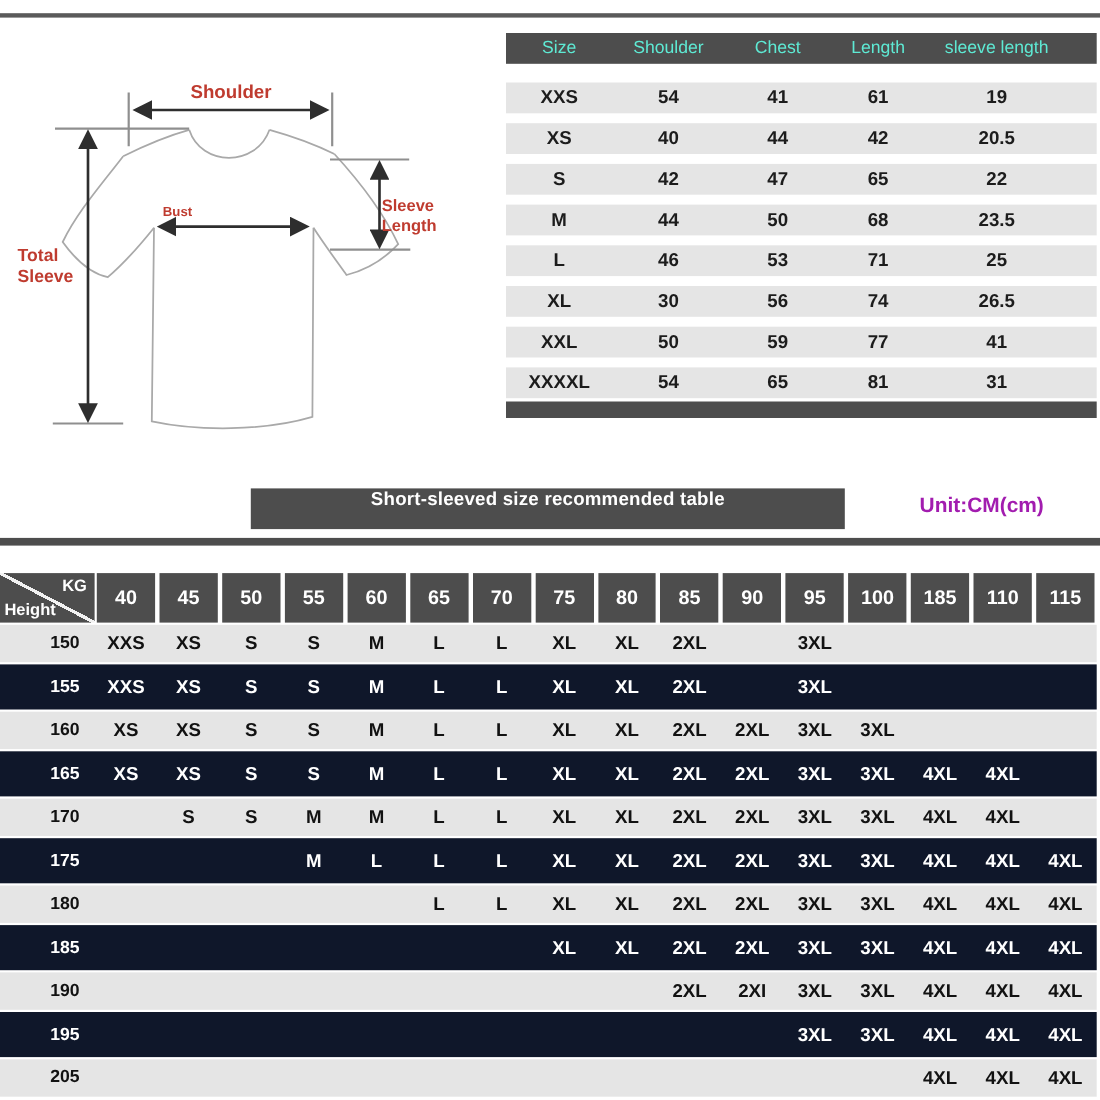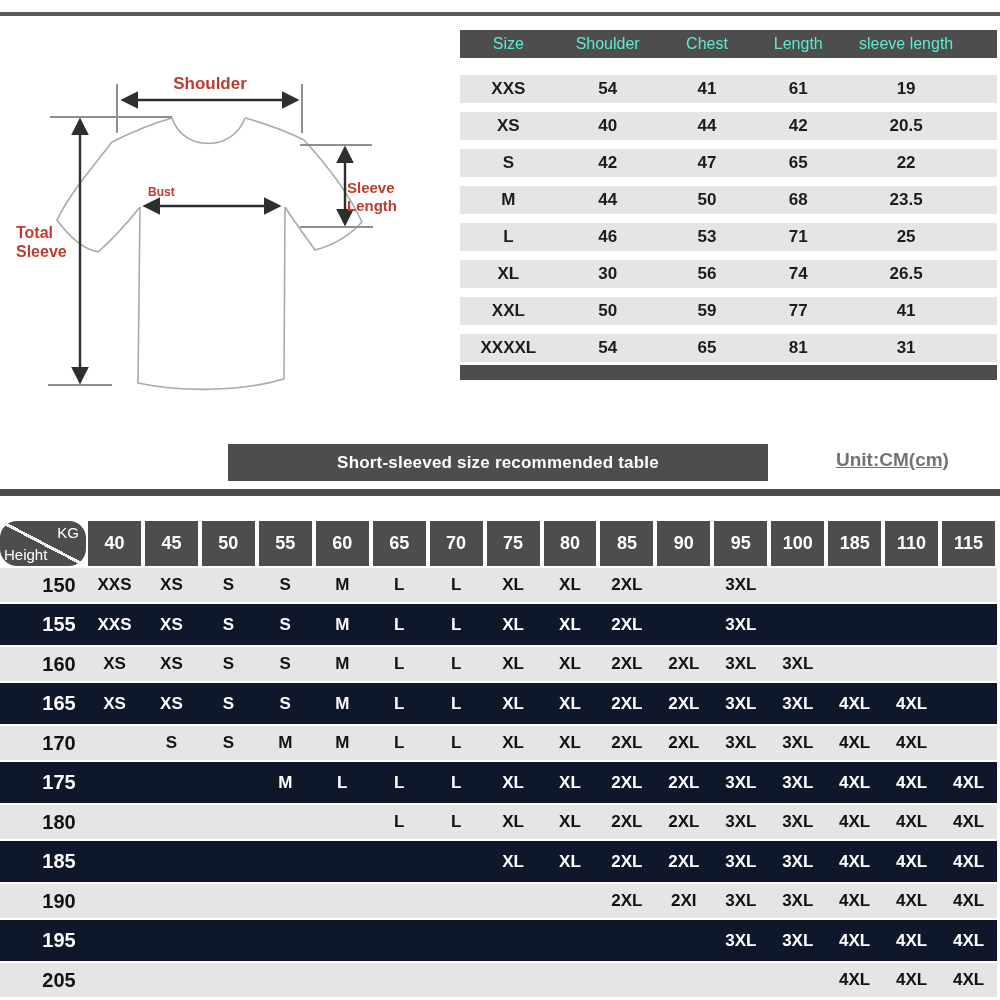--- a/index.html
+++ b/index.html
@@ -20,42 +20,42 @@
   .size-table{position:absolute;left:460px;top:30px;width:537px;}
   .sgrid{display:grid;grid-template-columns:18% 19% 18% 16% 29%;align-items:center;text-align:center;}
   .size-head{height:28px;background:#4d4d4d;color:#5eead4;font-weight:normal;font-size:16px;}
   .size-rows{margin-top:17px;display:flex;flex-direction:column;gap:9px;}
   .size-row{height:28px;background:#e5e5e5;font-weight:bold;font-size:17px;color:#1c1c1c;}
   .sgrid > :nth-child(5){padding-right:26px;}
   .size-foot{margin-top:3px;height:15px;background:#4d4d4d;}
 
   
   .banner{position:absolute;left:228px;top:444px;width:540px;height:37px;background:#4d4d4d;
-          color:#fff;display:flex;align-items:center;justify-content:center;
+          color:#fff;display:flex;align-items:flex-start;justify-content:center;
           font-size:17px;font-weight:bold;letter-spacing:.2px;}
-  .unit{position:absolute;left:836px;top:449px;font-size:19px;font-weight:bold;color:#737373;text-decoration:underline;}
+  .unit{position:absolute;left:836px;top:449px;font-size:19px;font-weight:bold;color:#a21caf;}
   .mid-rule{position:absolute;top:489px;left:0;width:1000px;height:7px;background:#4d4d4d;}
 
   
   .fit-table{position:absolute;left:0;top:521px;width:997px;}
   .fgrid{display:grid;grid-template-columns:86px repeat(16,1fr);}
   .fit-head{height:45px;}
-  .corner-cell{position:relative;color:#fff;font-weight:normal;
+  .corner-cell{position:relative;color:#fff;font-weight:bold;
       background:linear-gradient(to bottom left,
         #4d4d4d calc(50% - 1.5px), #f2f2f2 calc(50% - 1.5px),
-        #f2f2f2 calc(50% + 1.5px), #4d4d4d calc(50% + 1.5px));border-radius:17px;}
+        #f2f2f2 calc(50% + 1.5px), #4d4d4d calc(50% + 1.5px));}
   .corner-kg{position:absolute;top:3px;right:7px;font-size:15px;}
   .corner-height{position:absolute;bottom:3px;left:4px;font-size:15px;}
   .w-cell{background:#4d4d4d;margin:0 2px;color:#fff;display:flex;align-items:center;
           justify-content:center;font-size:18px;font-weight:bold;}
   .fit-body{margin-top:2px;}
   .fit-row{align-items:center;margin-bottom:2px;font-weight:bold;}
   .fit-row.light{background:#e5e5e5;height:34px;color:#121212;}
   .fit-row.dark{background:#0f172a;height:41px;color:#ffffff;}
-  .h-cell{text-align:center;font-size:20px;padding-left:32px;}
+  .h-cell{text-align:center;font-size:16px;padding-left:32px;}
   .s-cell{text-align:center;font-size:17px;}
 </style>
 </head>
 <body>
 
 <div class="canvas">
   <div class="top-rule"></div>
 
   <div class="diagram">
     <svg width="460" height="415" viewBox="0 0 460 415">

